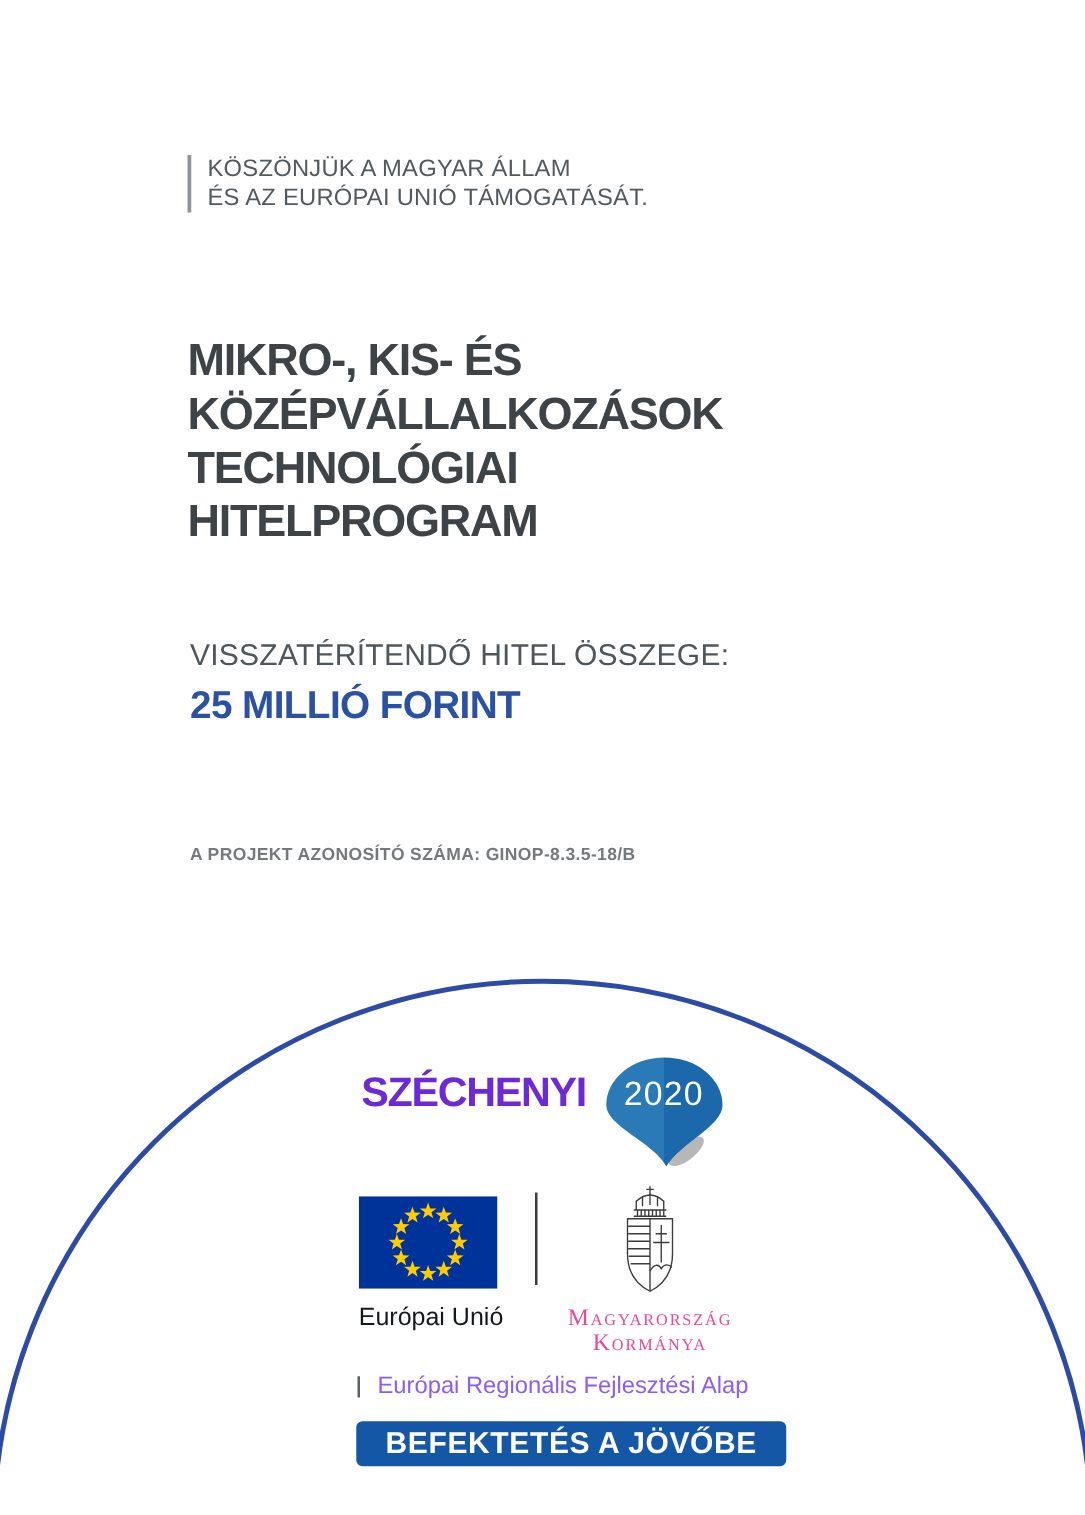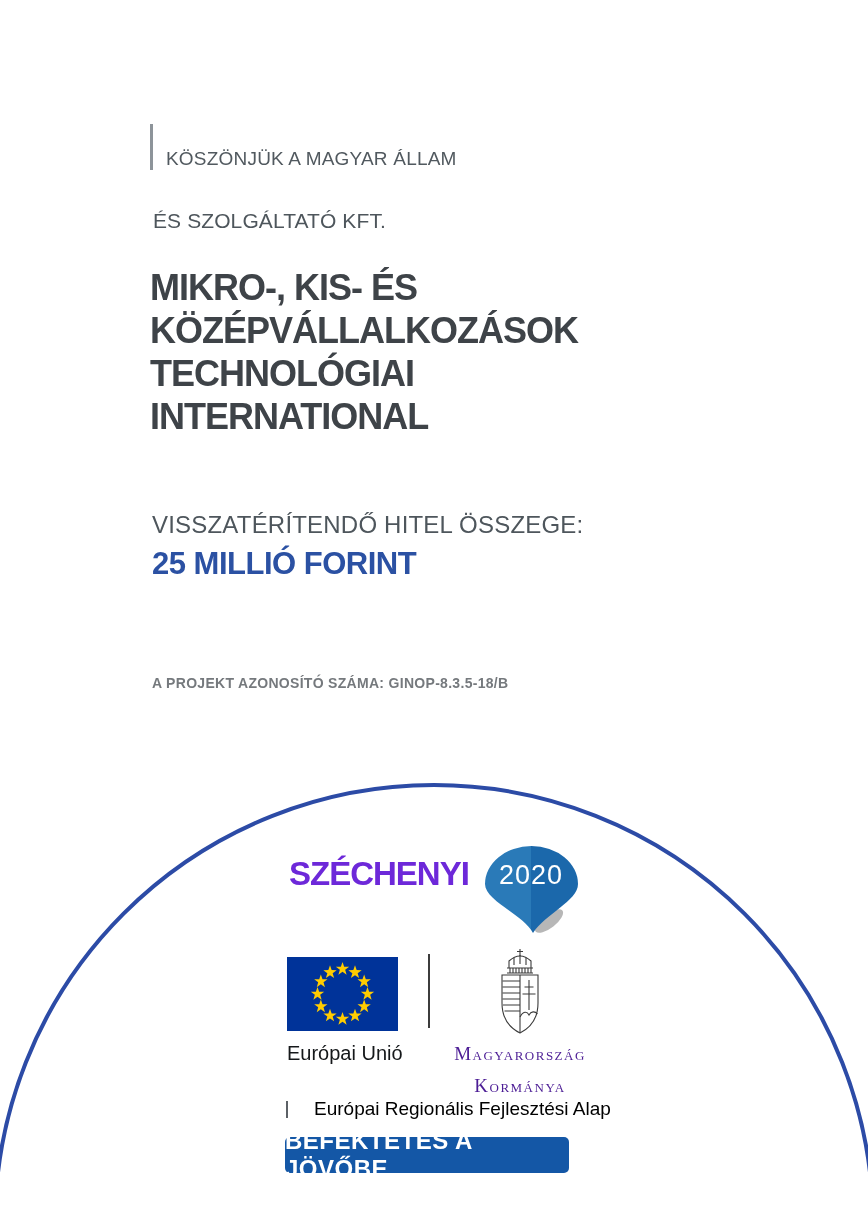--- a/index.html
+++ b/index.html
@@ -41,53 +41,53 @@
   
   .flag-block{left:287px;top:957px;width:89px;text-align:center;}
   .flag-label{margin-top:7px;font-size:20px;color:#15181a;white-space:nowrap;}
 
   
   .logo-divider{left:428px;top:954px;width:2px;height:74px;background:#3c3c3c;}
 
   
   .gov-block{left:450px;top:948px;width:140px;text-align:center;}
   .gov-name{font-family:"Liberation Serif", serif;font-variant:small-caps;
-    font-size:19px;line-height:20px;color:#4c1d95;letter-spacing:1.5px;margin-top:4px;}
+    font-size:19px;line-height:20px;color:#ec4899;letter-spacing:1.5px;margin-top:4px;}
 
   
   .fund-row{left:286px;top:1098px;display:flex;align-items:center;}
   .fund-bar{width:2px;height:17px;background:#5c6166;}
-  .fund-label{margin-left:26px;font-size:19px;color:#000000;}
+  .fund-label{margin-left:14px;font-size:19px;color:#8b5cf6;}
 
   
-  .invest-button{left:285px;top:1137px;width:284px;height:36px;background:#1457a6;
+  .invest-button{left:285px;top:1137px;width:344px;height:36px;background:#1457a6;
     border-radius:5px;display:flex;align-items:center;justify-content:center;
     color:#ffffff;font-weight:bold;font-size:24px;letter-spacing:.5px;}
 </style>
 </head>
 <body>
 
 <div class="abs arc"></div>
 
 <div class="abs thanks-block">
   <div class="thanks-bar"></div>
   <div class="thanks-text">
     <div>KÖSZÖNJÜK A MAGYAR ÁLLAM</div>
+    <div>ÉS AZ EURÓPAI UNIÓ TÁMOGATÁSÁT.</div>
   </div>
 </div>
 
 <div class="abs company">
-  <div>ÉS SZOLGÁLTATÓ KFT.</div>
 </div>
 
 <div class="abs main-title">
   <div>MIKRO-, KIS- ÉS</div>
   <div>KÖZÉPVÁLLALKOZÁSOK</div>
   <div>TECHNOLÓGIAI</div>
-  <div>INTERNATIONAL</div>
+  <div>HITELPROGRAM</div>
 </div>
 
 <div class="abs grant-label">VISSZATÉRÍTENDŐ HITEL ÖSSZEGE:</div>
 <div class="abs grant-amount">25 MILLIÓ FORINT</div>
 
 <div class="abs project-id">A PROJEKT AZONOSÍTÓ SZÁMA: GINOP-8.3.5-18/B</div>
 
 <div class="abs szechenyi-text">SZÉCHENYI</div>
 <div class="abs pin-wrap">
   <svg width="97" height="92" viewBox="0 0 97 92">
@@ -134,21 +134,21 @@
     <path d="M20 17 V9.5 M26 16 V7 M32 17 V9.5"></path>
     <path d="M13 20 H39 M13 25 H39"></path>
     <path d="M16 20 V25 M19 20 V25 M22 20 V25 M25 20 V25 M28 20 V25 M31 20 V25 M34 20 V25 M37 20 V25"></path>
     <path d="M8 27 H44 V55 Q44 76 26 85 Q8 76 8 55 Z"></path>
     <path d="M26 27 V85"></path>
     <path d="M8.5 33 H26 M8.5 39 H26 M8.5 45 H26 M8.5 51 H26 M9 57 H26 M10.5 63 H26"></path>
     <path d="M35 32 V62 M30.5 39 H39.5 M28.5 46 H41.5"></path>
     <path d="M26 69 C29 63 33 63 35 67 C37 63 41 63 43.5 66"></path>
   </svg>
   <div class="gov-name">Magyarország</div>
-  <div class="gov-name" style="margin-top:12px;">Kormánya</div>
+  <div class="gov-name" style="margin-top:0;">Kormánya</div>
 </div>
 
 <div class="abs fund-row">
   <div class="fund-bar"></div>
   <div class="fund-label">Európai Regionális Fejlesztési Alap</div>
 </div>
 
 <div class="abs invest-button">BEFEKTETÉS A JÖVŐBE</div>
 
 </body></html>

